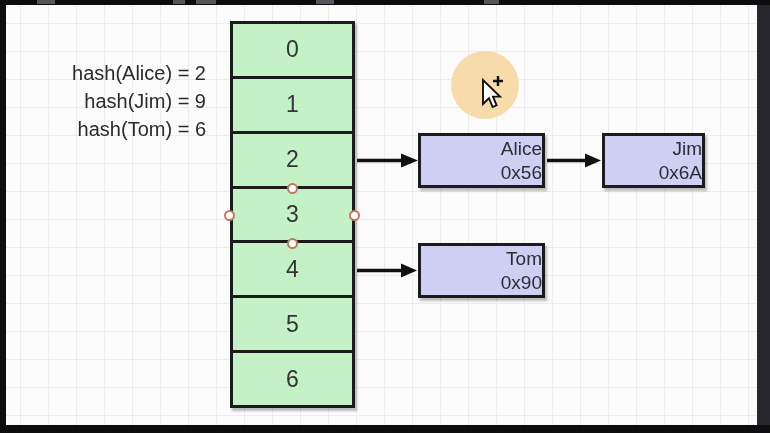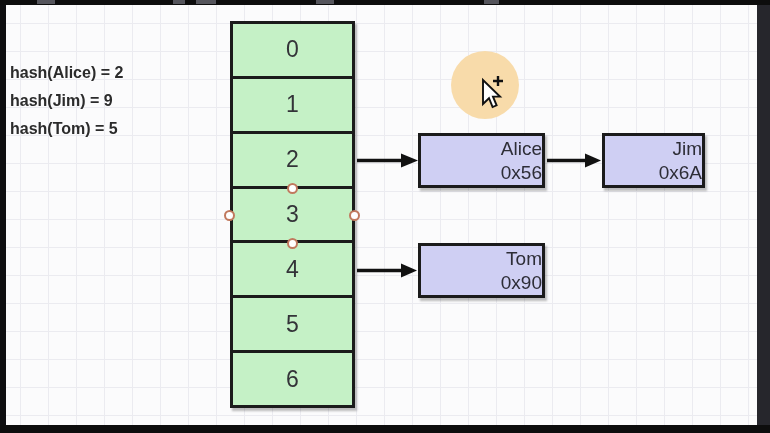--- a/index.html
+++ b/index.html
@@ -20,21 +20,21 @@
   
   .bar-top    { position:absolute; left:0; top:0; width:770px; height:5px;  background:#0d0d0d; z-index:40; }
   .bar-bottom { position:absolute; left:0; top:425px; width:770px; height:8px; background:#0d0d0d; z-index:40; }
   .bar-left   { position:absolute; left:0; top:0; width:6px; height:433px; background:#0e0e10; z-index:39; }
   .bar-right  { position:absolute; left:757px; top:0; width:13px; height:433px; background:#26262c; z-index:39; }
   .smudge { position:absolute; top:0; height:4px; background:#55555c; z-index:41; }
 
   
   .hash-note {
     position:absolute; left:10px; top:59px; width:196px;
-    text-align:left; font-weight:bold; font-size:16px; line-height:28px;
+    text-align:right; font-weight:normal; font-size:20px; line-height:28px;
     color:#2b2b2b; z-index:5;
   }
 
   
   .bucket-array {
     position:absolute; left:230px; top:21px; width:125px; height:387px;
     border:3px solid #1b1b1b; display:flex; flex-direction:column;
     box-shadow:2px 3px 2px rgba(40,40,40,0.30); z-index:5;
   }
   .bucket {
@@ -74,21 +74,21 @@
   .cursor { position:absolute; left:479px; top:74px; z-index:35; }
 </style>
 </head>
 <body>
 
 <div class="canvas">
 
   <div class="hash-note">
     <div>hash(Alice) = 2</div>
     <div>hash(Jim) = 9</div>
-    <div>hash(Tom) = 5</div>
+    <div>hash(Tom) = 6</div>
   </div>
 
   <div class="bucket-array">
     <div class="bucket">0</div>
     <div class="bucket">1</div>
     <div class="bucket">2</div>
     <div class="bucket">3</div>
     <div class="bucket">4</div>
     <div class="bucket">5</div>
     <div class="bucket">6</div>

